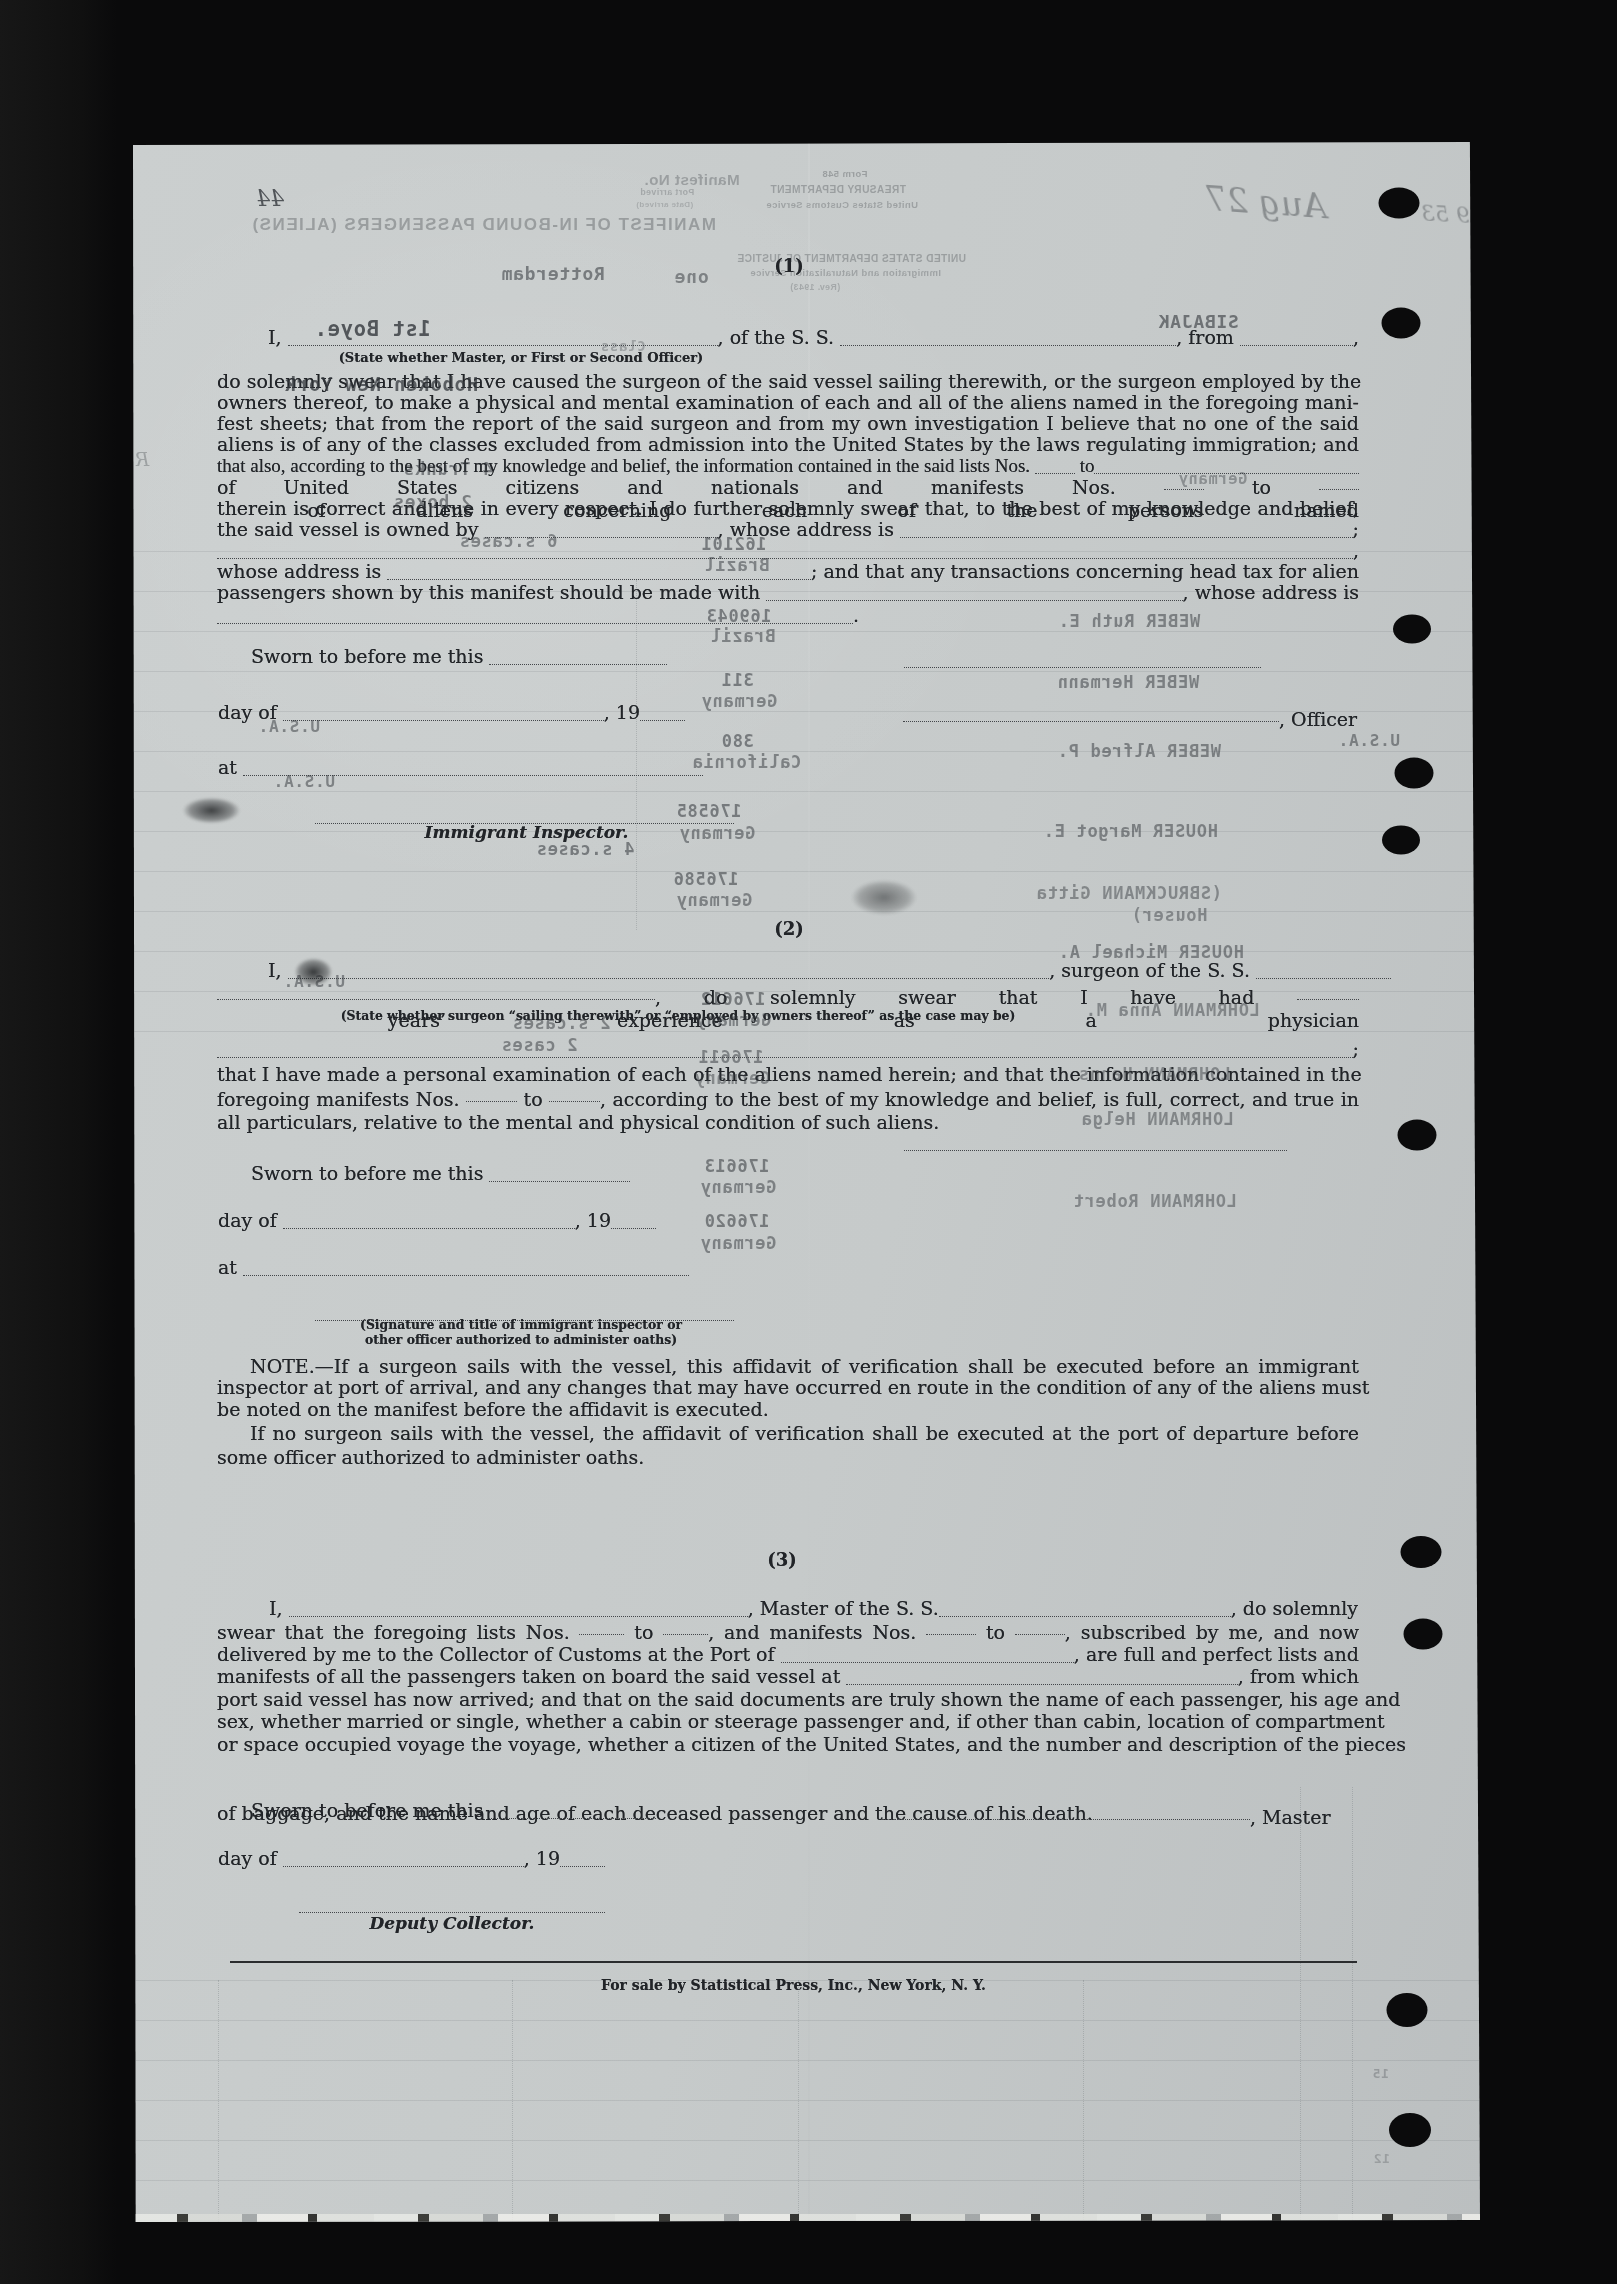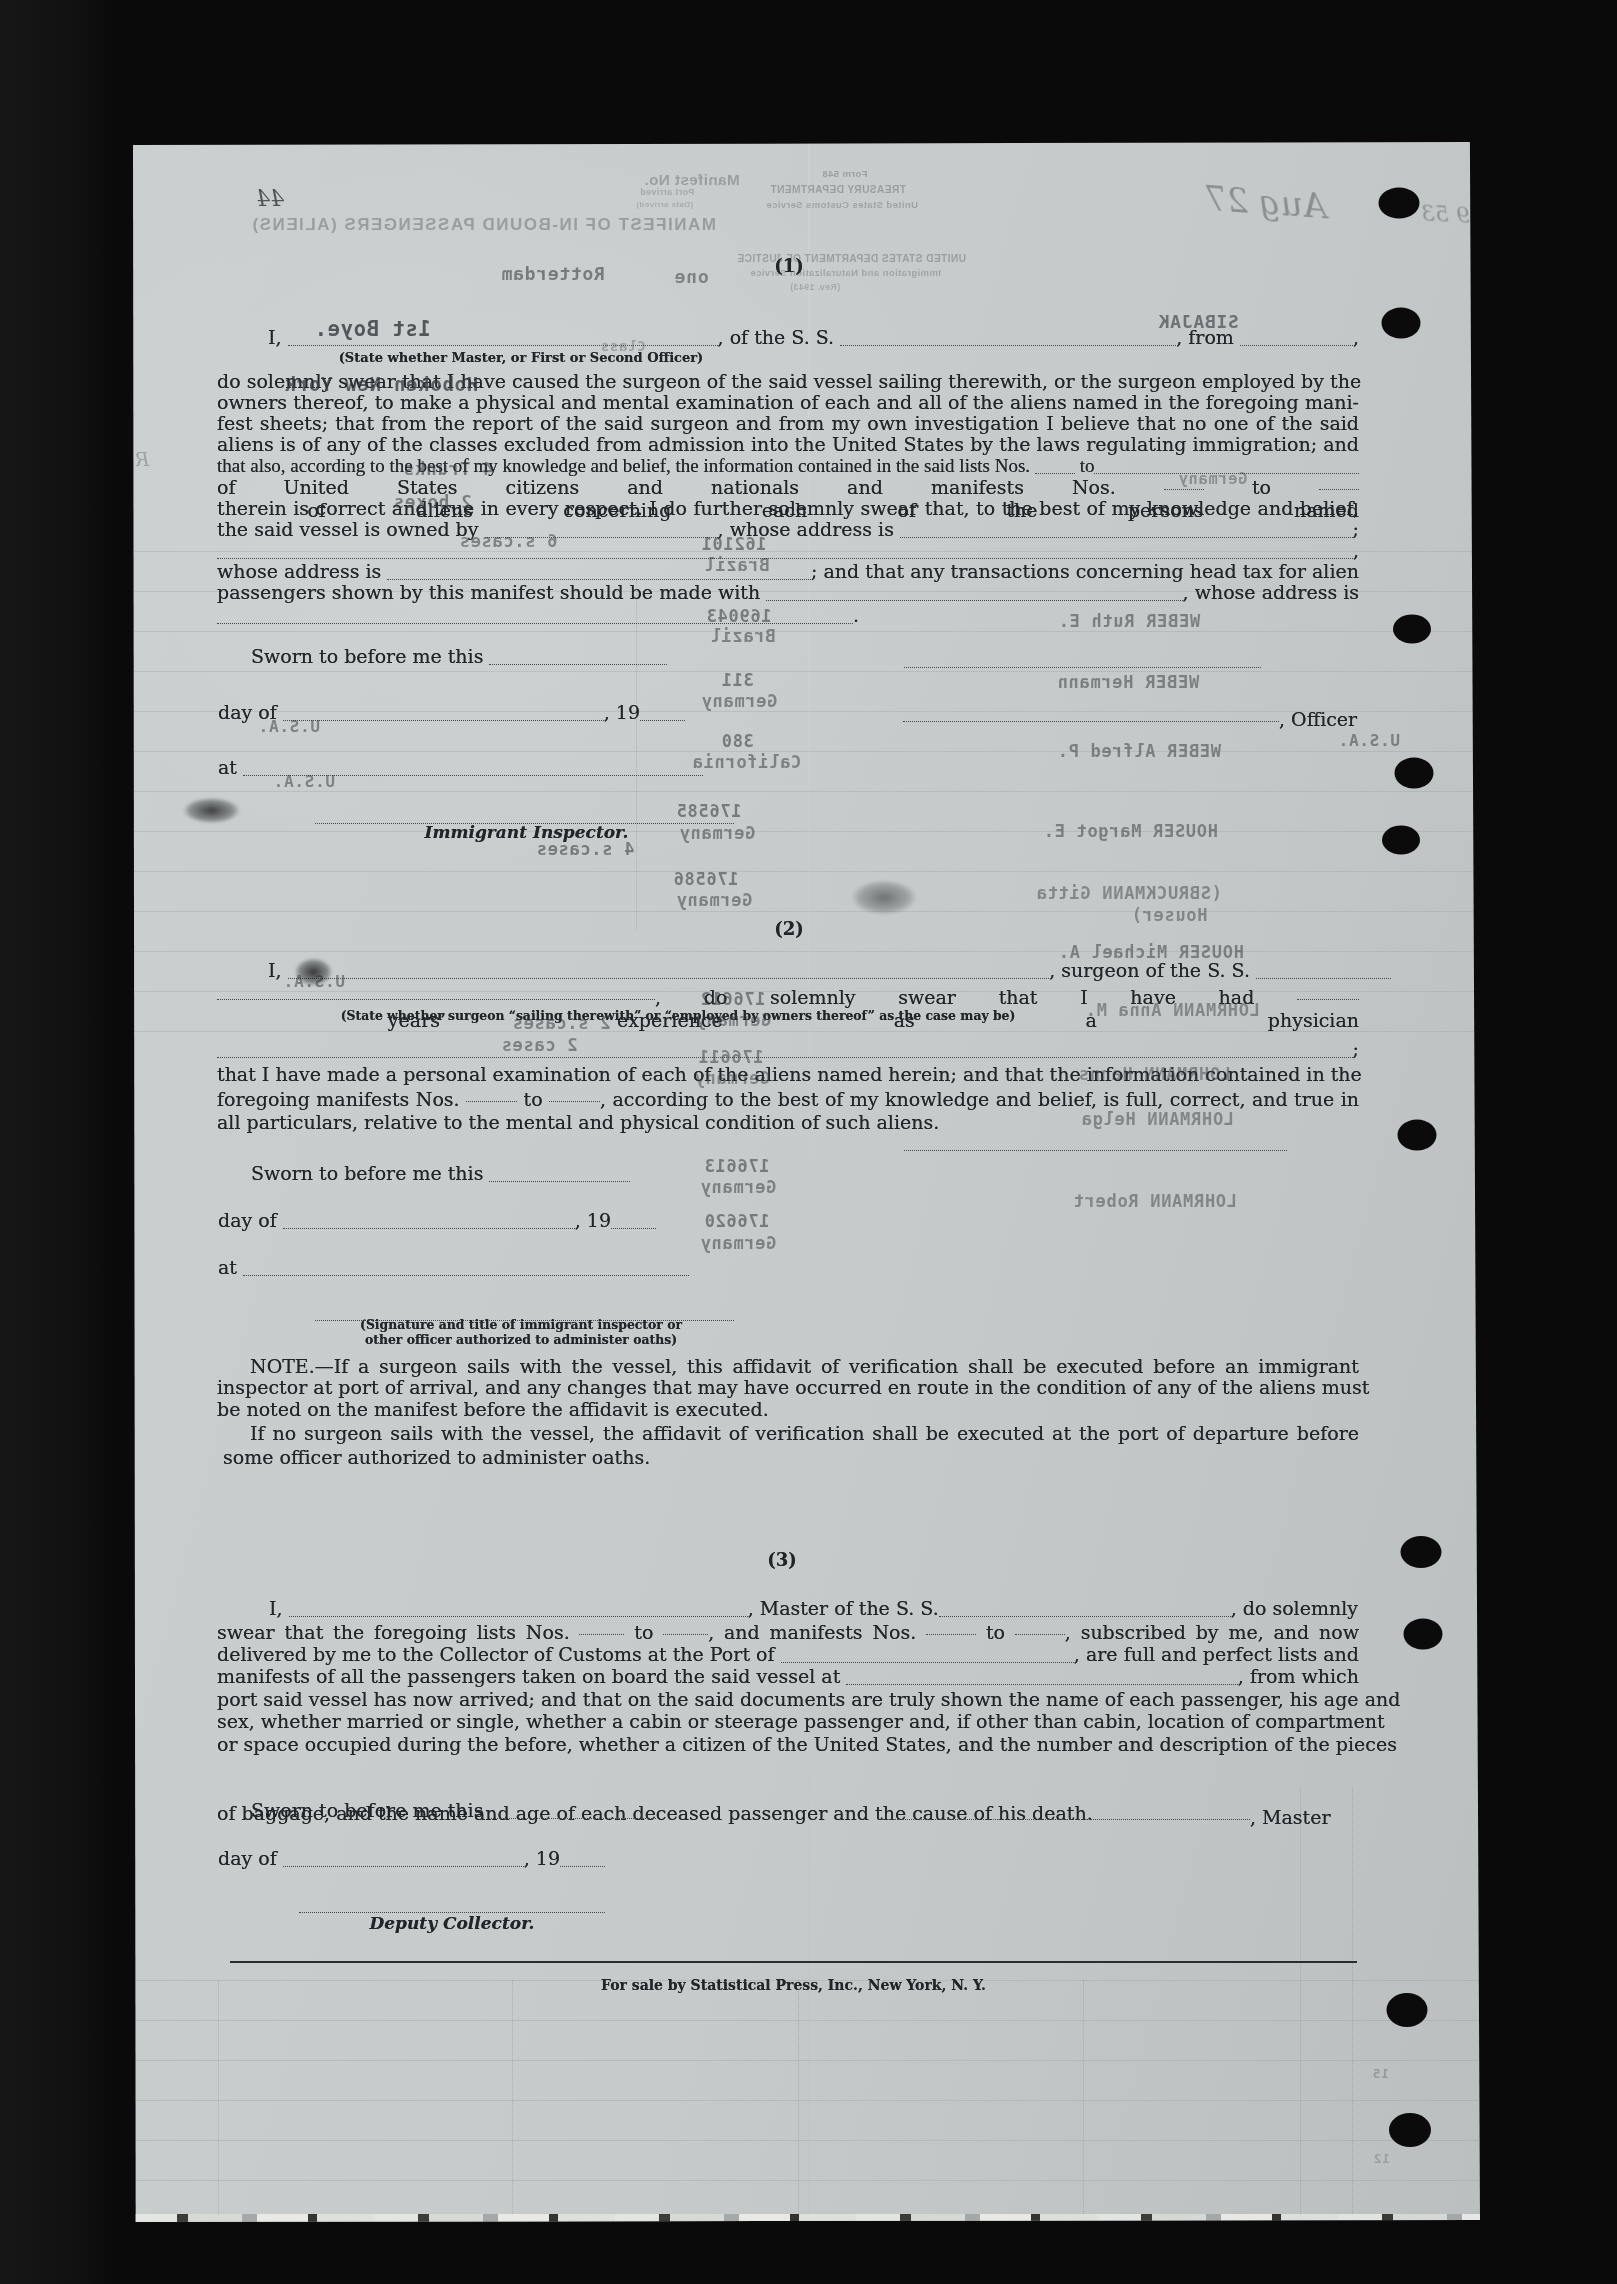--- a/index.html
+++ b/index.html
@@ -159,42 +159,42 @@
         <span class="ts">at </span>
         <span class="dt gr"></span>
       </div>
       <div class="fline " style="left: 182px; top: 1164px; width: 419px;">
         <span class="dt gr"></span>
       </div>
       <div class="fline jl" style="left: 84px; top: 1213px; width: 1142px; padding-left: 33px;"><span class="ts">NOTE.—If a surgeon sails with the vessel, this affidavit of verification shall be executed before an immigrant</span></div>
       <div class="fline jl" style="left: 84px; top: 1234px; width: 1142px;"><span class="ts">inspector at port of arrival, and any changes that may have occurred en route in the condition of any of the aliens must</span></div>
       <div class="fline nf" style="left: 84px; top: 1256px; width: 1142px;"><span class="ts">be noted on the manifest before the affidavit is executed.</span></div>
       <div class="fline jl" style="left: 84px; top: 1280px; width: 1142px; padding-left: 33px;"><span class="ts">If no surgeon sails with the vessel, the affidavit of verification shall be executed at the port of departure before</span></div>
-      <div class="fline nf" style="left: 84px; top: 1304px; width: 1142px; margin-left: 6px;"><span class="ts">some officer authorized to administer oaths.</span></div>
+      <div class="fline nf" style="left: 84px; top: 1304px; width: 1142px;"><span class="ts">some officer authorized to administer oaths.</span></div>
       <div class="fline " style="left: 136px; top: 1455px; width: 1089px;">
         <span class="ts">I, </span>
         <span class="dt gr"></span>
         <span class="ts">, Master of the S. S.</span>
         <span class="dt" style="width: 292px;"></span>
         <span class="ts">, do solemnly</span>
       </div>
       <div class="fline jl" style="left: 84px; top: 1478px; width: 1142px;"><span class="ts">swear that the foregoing lists Nos. </span><span class="dt" style="width: 45px;"></span><span class="ts"> to </span><span class="dt" style="width: 45px;"></span><span class="ts">, and manifests Nos. </span><span class="dt" style="width: 50px;"></span><span class="ts"> to </span><span class="dt" style="width: 50px;"></span><span class="ts">, subscribed by me, and now</span></div>
       <div class="fline " style="left: 84px; top: 1501px; width: 1142px;">
         <span class="ts">delivered by me to the Collector of Customs at the Port of </span>
         <span class="dt gr"></span>
         <span class="ts">, are full and perfect lists and</span>
       </div>
       <div class="fline " style="left: 84px; top: 1523px; width: 1142px; text-align: center;">
         <span class="ts">manifests of all the passengers taken on board the said vessel at </span>
         <span class="dt gr"></span>
         <span class="ts">, from which</span>
       </div>
       <div class="fline jl" style="left: 84px; top: 1546px; width: 1142px;"><span class="ts">port said vessel has now arrived; and that on the said documents are truly shown the name of each passenger, his age and</span></div>
       <div class="fline jl" style="left: 84px; top: 1568px; width: 1142px;"><span class="ts">sex, whether married or single, whether a cabin or steerage passenger and, if other than cabin, location of compartment</span></div>
-      <div class="fline jl" style="left: 84px; top: 1591px; width: 1142px;"><span class="ts">or space occupied during the before, whether a citizen of the United States, and the number and description of the pieces</span></div>
+      <div class="fline jl" style="left: 84px; top: 1591px; width: 1142px;"><span class="ts">or space occupied voyage the voyage, whether a citizen of the United States, and the number and description of the pieces</span></div>
       <div class="fline nf" style="left: 84px; top: 1614px; width: 1142px; margin-top: 46px;"><span class="ts">of baggage, and the name and age of each deceased passenger and the cause of his death.</span></div>
       <div class="fline " style="left: 118px; top: 1657px; width: 405px;">
         <span class="ts">Sworn to before me this </span>
         <span class="dt gr"></span>
       </div>
       <div class="fline nf" style="left: 749px; top: 1663px; width: 409px;"><span class="dt" style="width: 368px;"></span><span class="ts">, Master</span></div>
       <div class="fline " style="left: 85px; top: 1705px; width: 387px;">
         <span class="ts">day of </span>
         <span class="dt" style="width: 241px;"></span>
         <span class="ts">, 19</span>

